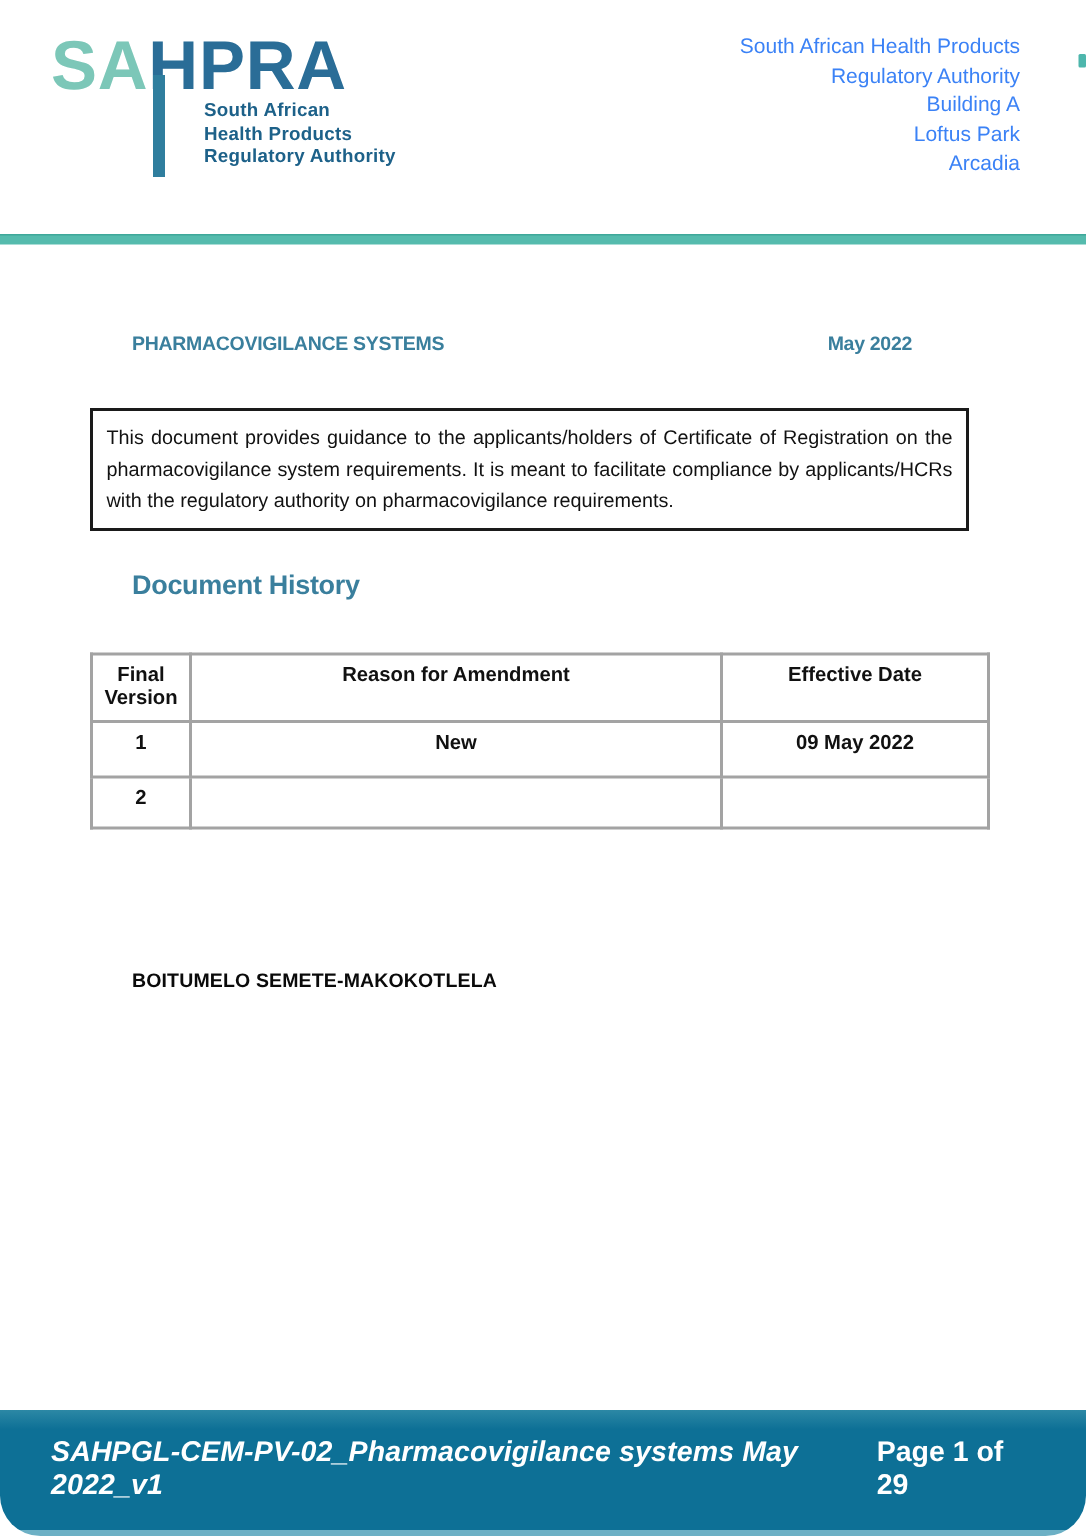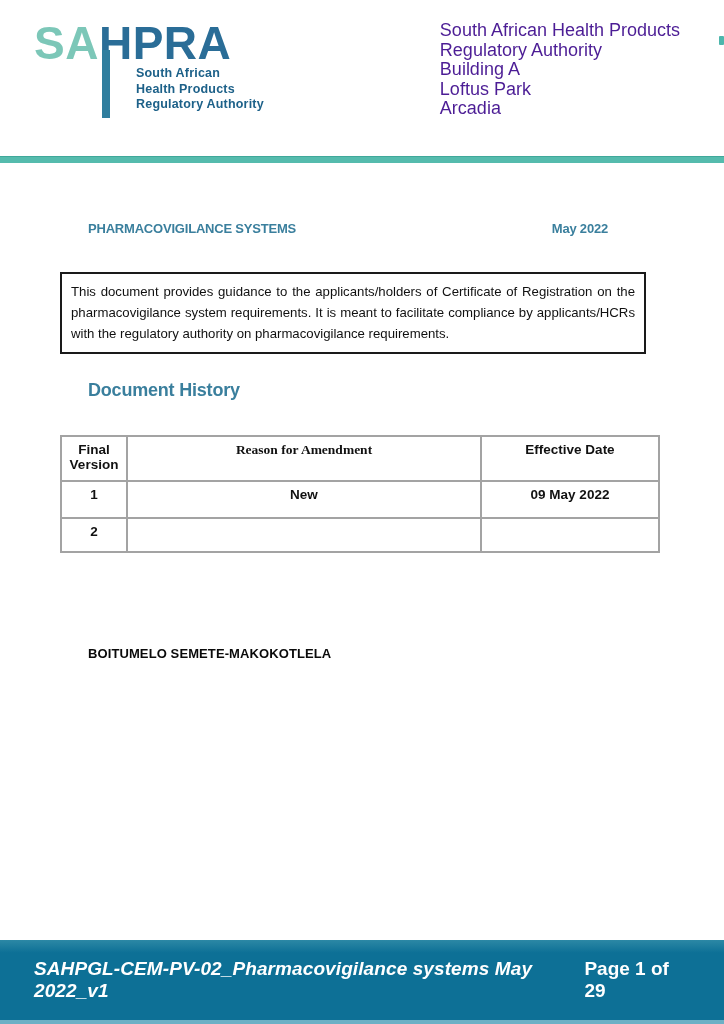--- a/index.html
+++ b/index.html
@@ -3,20 +3,21 @@
 <meta charset="utf-8">
 <style>
   html, body { margin: 0; padding: 0; background: #ffffff; }
   .page {
     position: relative;
     width: 724px;
     height: 1024px;
     background: #ffffff;
     overflow: hidden;
     font-family: "Liberation Sans", sans-serif;
+    border-radius: 27px;
   }
 
   
   .logo-wordmark {
     position: absolute;
     left: 34px; top: 20px;
     font-size: 46px;
     font-weight: bold;
     line-height: 1;
     letter-spacing: 0.5px;
@@ -37,24 +38,24 @@
     font-weight: bold;
     color: #1d6189;
     line-height: 15.5px;
     letter-spacing: 0.2px;
   }
   .logo-tagline span { display: block; }
 
   .address {
     position: absolute;
     top: 21px; right: 44px;
-    text-align: left;
-    font-size: 18px;
+    text-align: right;
+    font-size: 14px;
     line-height: 19.5px;
-    color: #4c1d95;
+    color: #3b82f6;
   }
   .address span { display: block; }
 
   .edge-mark {
     position: absolute;
     top: 36px; right: 0;
     width: 5px; height: 9px;
     background: #4db6ac;
     border-radius: 1px;
   }
@@ -119,21 +120,21 @@
   .history-table th, .history-table td {
     border: 2px solid #a3a3a3;
     font-weight: bold;
     vertical-align: top;
     padding: 5px 4px 0 4px;
   }
   .history-table thead tr { height: 45px; }
   .history-table .row-1 { height: 37px; }
   .history-table .row-2 { height: 34px; }
   .col-version { width: 56px; }
-  .col-reason  { width: 344px; font-family: Liberation Serif, serif; }
+  .col-reason  { width: 344px; }
   .col-date    { width: 168px; margin-top: 12px; }
 
   
   .signature {
     position: absolute;
     top: 644px; left: 88px;
     font-size: 13px;
     font-weight: bold;
     line-height: 19px;
     color: #0a0a0a;

